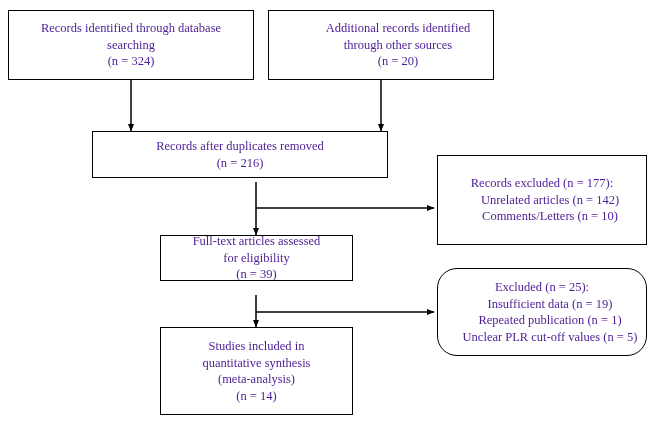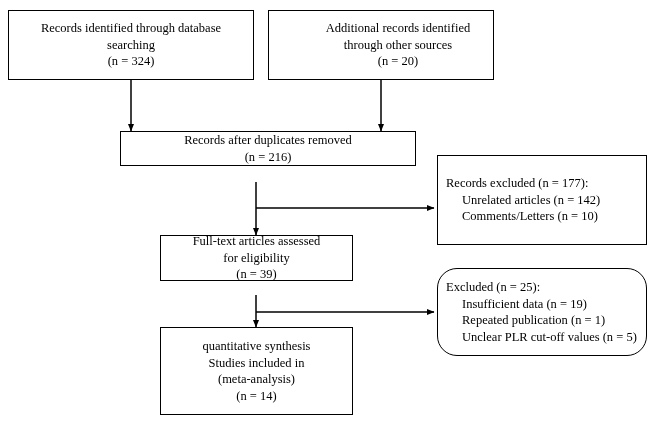--- a/index.html
+++ b/index.html
@@ -6,39 +6,39 @@
     margin: 0;
     padding: 0;
     background: #ffffff;
   }
   #canvas {
     position: relative;
     width: 654px;
     height: 431px;
     background: #ffffff;
     font-family: "Liberation Serif", serif;
-    color: #000000;
+    color: #4c1d95;
     overflow: hidden;
   }
   .box {
     position: absolute;
     box-sizing: border-box;
     border: 1.5px solid #000000;
     background: #ffffff;
     display: flex;
     flex-direction: column;
     align-items: center;
     justify-content: center;
     text-align: center;
     font-size: 12.5px;
     line-height: 1.32;
     padding: 2px 4px;
   }
   .box.left-align {
-    align-items: flex-start;
+    align-items: center;
     text-align: left;
     padding: 5px 8px;
     justify-content: center;
   }
   .box .line {
     display: block;
     white-space: nowrap;
   }
   .box.left-align .line.indent {
     padding-left: 16px;
@@ -82,21 +82,21 @@
     <span class="line">searching</span>
     <span class="line">(n = 324)</span>
   </div>
 
   <div class="box" style="left:268px; top:10px; width:226px; height:70px;padding-left:38px;">
     <span class="line">Additional records identified</span>
     <span class="line">through other sources</span>
     <span class="line">(n = 20)</span>
   </div>
 
-  <div class="box" style="left:120px; top:131px; width:296px; height:35px;">
+  <div class="box" style="left:92px; top:131px; width:296px; height:47px;">
     <span class="line">Records after duplicates removed</span>
     <span class="line">(n = 216)</span>
   </div>
 
   <div class="box left-align" style="left:437px; top:155px; width:210px; height:90px;">
     <span class="line">Records excluded (n = 177):</span>
     <span class="line indent">Unrelated articles (n = 142)</span>
     <span class="line indent">Comments/Letters (n = 10)</span>
   </div>
 
@@ -107,19 +107,19 @@
   </div>
 
   <div class="box left-align" style="left:437px; top:268px; width:210px; height:88px;border-radius:20px;">
     <span class="line">Excluded (n = 25):</span>
     <span class="line indent">Insufficient data (n = 19)</span>
     <span class="line indent">Repeated publication (n = 1)</span>
     <span class="line indent">Unclear PLR cut-off values (n = 5)</span>
   </div>
 
   <div class="box" style="left:160px; top:327px; width:193px; height:88px;">
+    <span class="line">Studies included in</span>
     <span class="line">quantitative synthesis</span>
-    <span class="line">Studies included in</span>
     <span class="line">(meta-analysis)</span>
     <span class="line">(n = 14)</span>
   </div>
 
 </div>
 
 </body></html>

